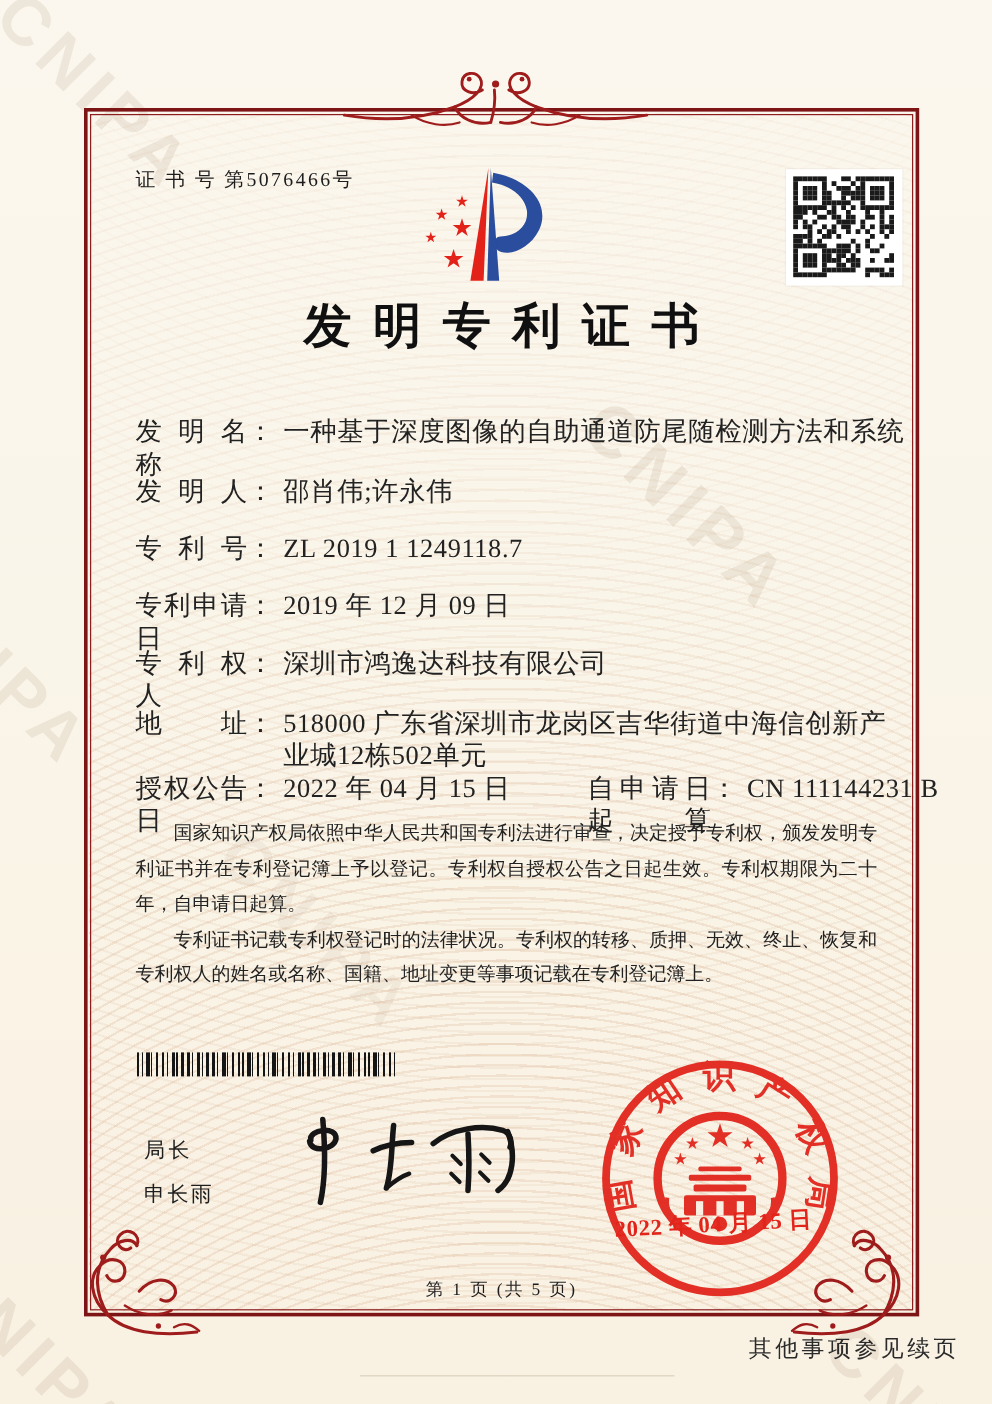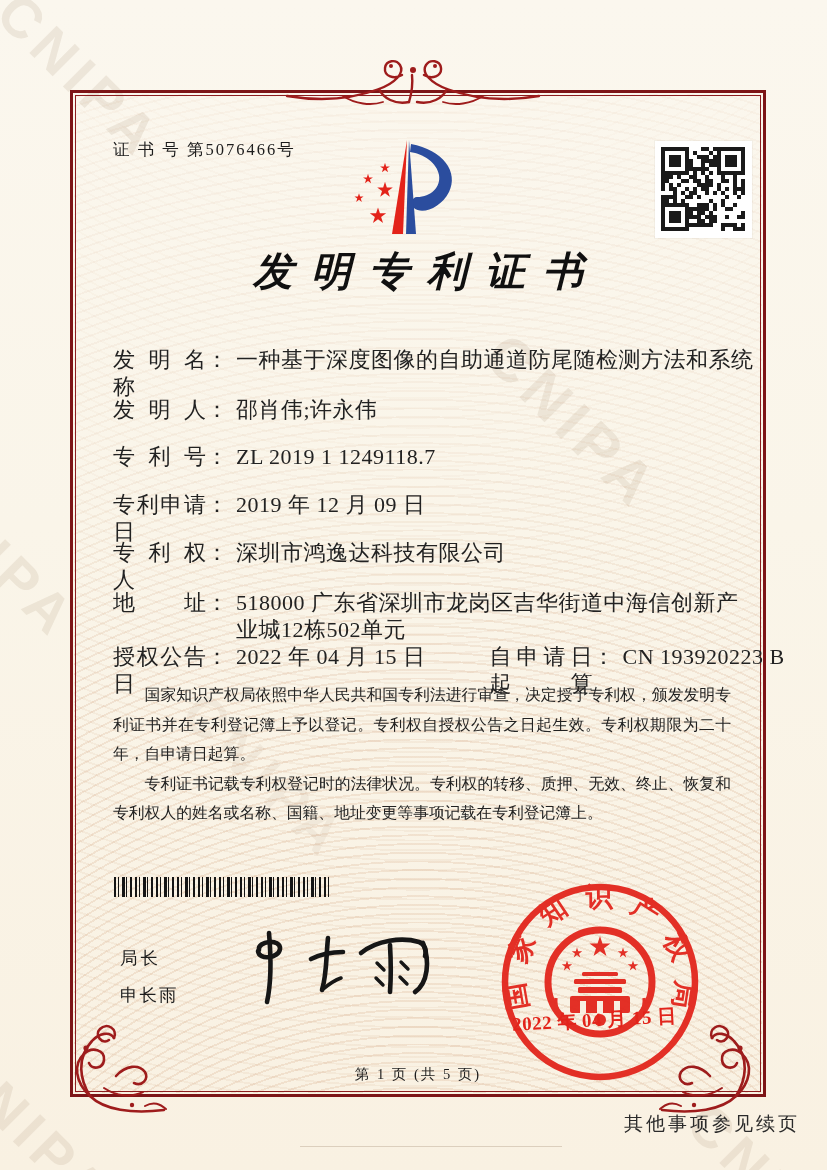--- a/index.html
+++ b/index.html
@@ -39,21 +39,21 @@
   
   .cert-no{left:113px; top:139px; font-size:16.5px; letter-spacing:2px; z-index:4;}
   .logo{left:350px; top:134px; z-index:4;}
   .qr{
     left:655px; top:141px; width:97px; height:97px; background:#fff; z-index:4;
     box-shadow:0 0 0 1px rgba(0,0,0,0.03);
   }
   .qr-inner{position:absolute; left:6px; top:6px; width:84px; height:84px;}
   .title{
     left:70px; top:244px; width:696px; text-align:center; z-index:4;
-    font-size:40px; font-weight:bold; letter-spacing:18px; text-indent:18px; color:#101010;font-style:italic;
+    font-size:40px; font-weight:bold; letter-spacing:18px; text-indent:18px; color:#101010;
   }
   
   .row{position:absolute; left:113px; display:flex; align-items:flex-start;
        font-size:22px; line-height:27px; z-index:4; color:#222;}
   .row .lab{width:93px; text-align:justify; text-align-last:justify; flex:0 0 93px;}
   .row .colon{flex:0 0 auto; margin:0 2px 0 0;}
   .row .val{margin-left:6px; letter-spacing:0.5px;}
   .addr-val{width:508px;}
   .grant2{margin-left:64px; display:flex;}
   
@@ -438,21 +438,21 @@
       <span class="colon">：</span>
     <span class="val addr-val">518000 广东省深圳市龙岗区吉华街道中海信创新产业城12栋502单元</span>
   </div>
   <div class="row" style="top:643px;">
     <span class="lab">授权公告日</span>
       <span class="colon">：</span>
     <span class="val">2022 年 04 月 15 日</span>
     <span class="grant2">
       <span class="lab" style="width:103px;flex-basis:103px;">自申请日起算</span>
         <span class="colon">：</span>
-      <span class="val">CN 193920223 B</span>
+      <span class="val">CN 111144231 B</span>
     </span>
   </div>
 
   <div class="abs body-text">
     <p>国家知识产权局依照中华人民共和国专利法进行审查，决定授予专利权，颁发发明专利证书并在专利登记簿上予以登记。专利权自授权公告之日起生效。专利权期限为二十年，自申请日起算。</p>
     <p>专利证书记载专利权登记时的法律状况。专利权的转移、质押、无效、终止、恢复和专利权人的姓名或名称、国籍、地址变更等事项记载在专利登记簿上。</p>
   </div>
 
   <div class="abs barcode"></div>
 

